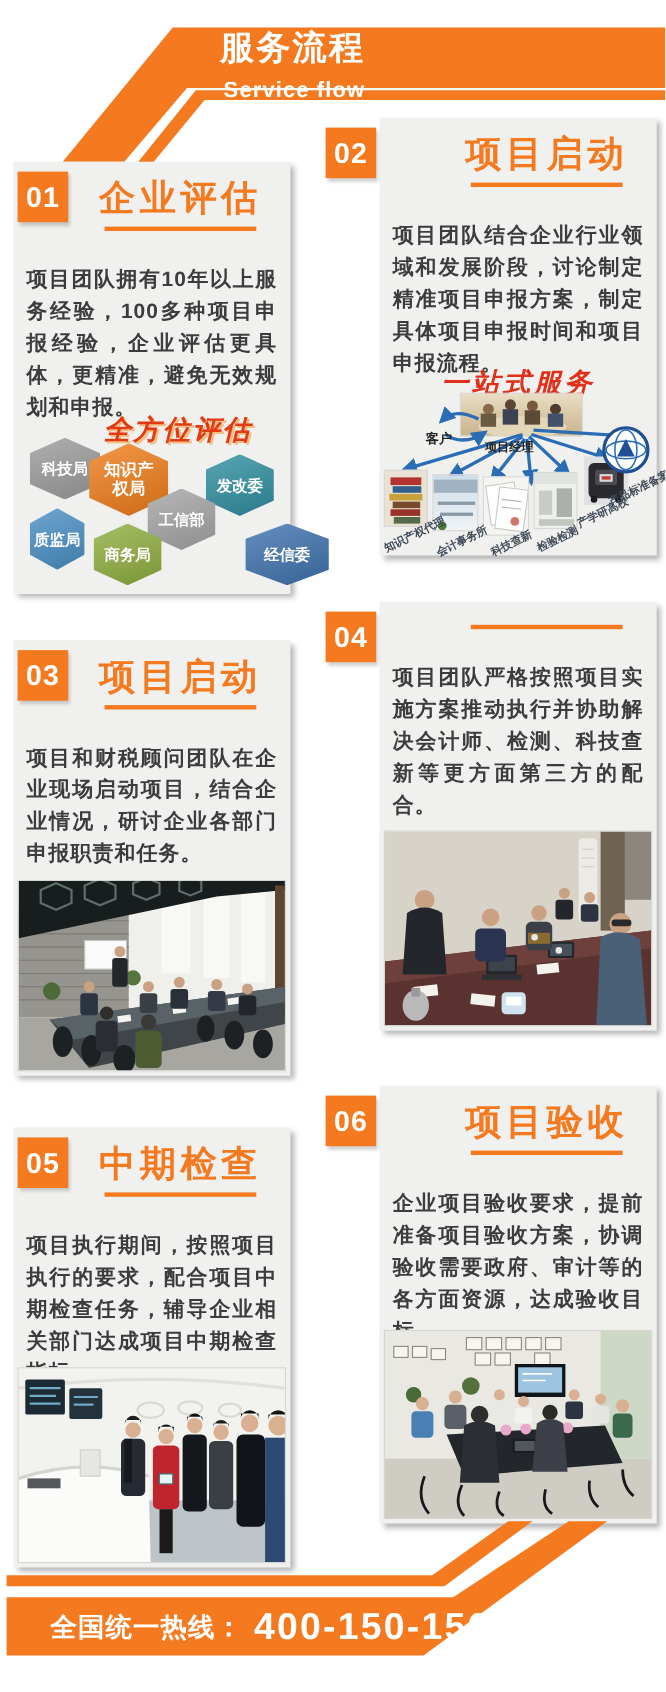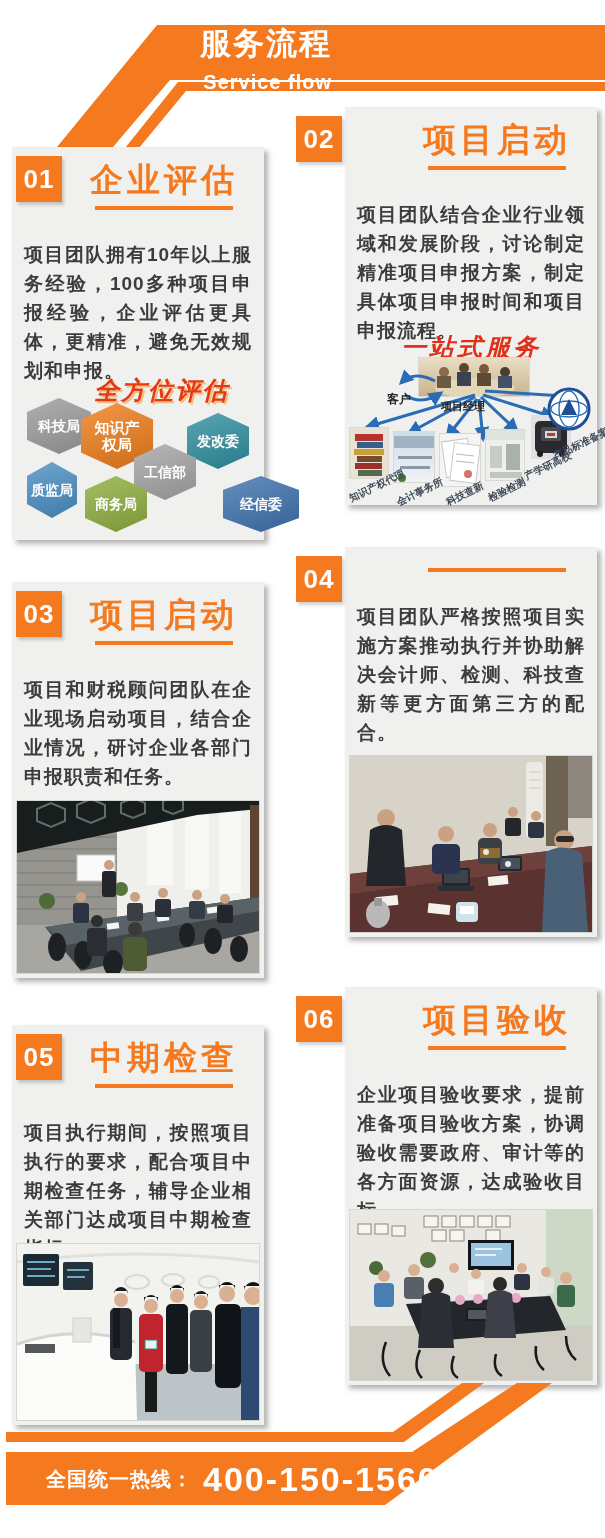--- a/index.html
+++ b/index.html
@@ -10,21 +10,21 @@
   html,body{background:#fff;}
   body{font-family:"Liberation Sans","DejaVu Sans",sans-serif;}
   .page{position:relative;width:605px;height:1538px;background:#fff;overflow:hidden;}
   .ribbon{position:absolute;left:0;display:block;}
   .header-ribbon{top:0;}
   .footer-ribbon{top:1356px;}
   .header-text{position:absolute;top:28px;left:200px;display:flex;align-items:flex-end;gap:12px;z-index:3;flex-direction:column;}
   .header-text .h-cn{color:#fff;font-size:31px;font-weight:bold;letter-spacing:2px;line-height:1;}
   .header-text .h-en{color:#fff;font-size:20px;font-weight:bold;letter-spacing:1px;padding-bottom:2px;}
   .footer-text{position:absolute;top:1455px;left:46px;height:48px;display:flex;align-items:center;gap:10px;z-index:3;}
-  .footer-text .f-label{color:#fff;font-size:20px;font-weight:bold;letter-spacing:1px;}
+  .footer-text .f-label{color:#fff;font-size:24px;font-weight:bold;letter-spacing:1px;}
   .footer-text .f-number{color:#fff;font-size:34px;font-weight:bold;letter-spacing:2px;}
 
   .card{position:absolute;width:252px;background:var(--card-bg);
         box-shadow:4px 4px 5px rgba(120,120,120,.55);}
   .badge{position:absolute;width:46px;height:46px;background:var(--orange);
          display:flex;align-items:center;justify-content:center;
          box-shadow:2px 3px 3px rgba(0,0,0,.18);z-index:4;}
   .badge span{color:#fff;font-size:26px;font-weight:bold;letter-spacing:1px;}
   .card-l .badge{left:4px;top:9px;}
   .card-r .badge{left:-49px;top:9px;}

